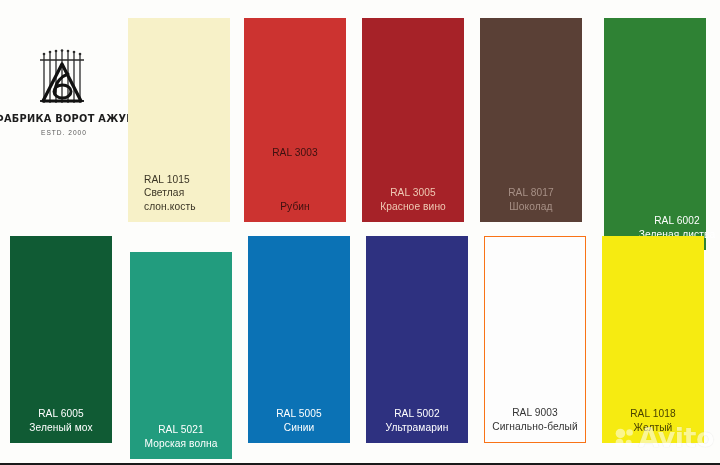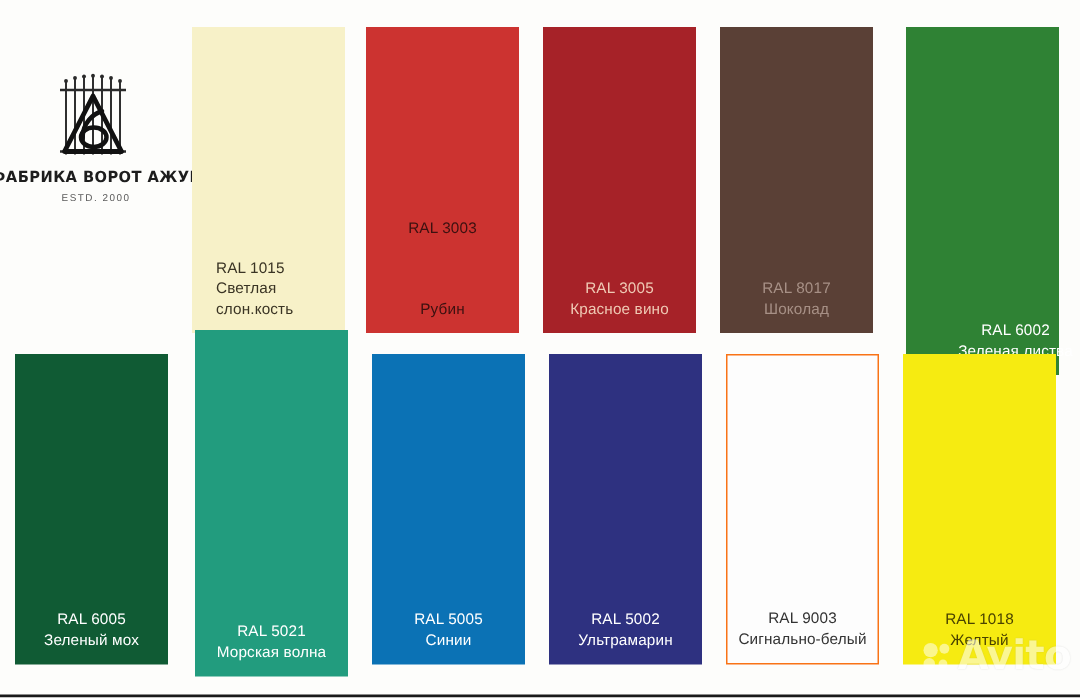--- a/index.html
+++ b/index.html
@@ -148,21 +148,21 @@
         <div class="label" style="color: rgb(167, 144, 134);">Шоколад</div>
       </div>
       <div class="swatch" style="left: 604px; top: 18px; width: 102px; height: 232px; background: rgb(47, 130, 52); padding-left: 44px;">
         <div class="label" style="color: rgb(255, 255, 255);">RAL 6002</div>
         <div class="label" style="color: rgb(255, 255, 255);">Зеленая листва</div>
       </div>
       <div class="swatch" style="left: 10px; top: 236px; width: 102px; height: 207px; background: rgb(16, 91, 52);">
         <div class="label" style="color: rgb(255, 255, 255);">RAL 6005</div>
         <div class="label" style="color: rgb(255, 255, 255);">Зеленый мох</div>
       </div>
-      <div class="swatch" style="left: 130px; top: 220px; width: 102px; height: 231px; background: rgb(34, 156, 126);">
+      <div class="swatch" style="left: 130px; top: 252px; width: 102px; height: 207px; background: rgb(34, 156, 126);">
         <div class="label" style="color: rgb(255, 255, 255);">RAL 5021</div>
         <div class="label" style="color: rgb(255, 255, 255);">Морская волна</div>
       </div>
       <div class="swatch" style="left: 248px; top: 236px; width: 102px; height: 207px; background: rgb(11, 114, 181);">
         <div class="label" style="color: rgb(255, 255, 255);">RAL 5005</div>
         <div class="label" style="color: rgb(255, 255, 255);">Синии</div>
       </div>
       <div class="swatch" style="left: 366px; top: 236px; width: 102px; height: 207px; background: rgb(46, 49, 128);">
         <div class="label" style="color: rgb(255, 255, 255);">RAL 5002</div>
         <div class="label" style="color: rgb(255, 255, 255);">Ультрамарин</div>

